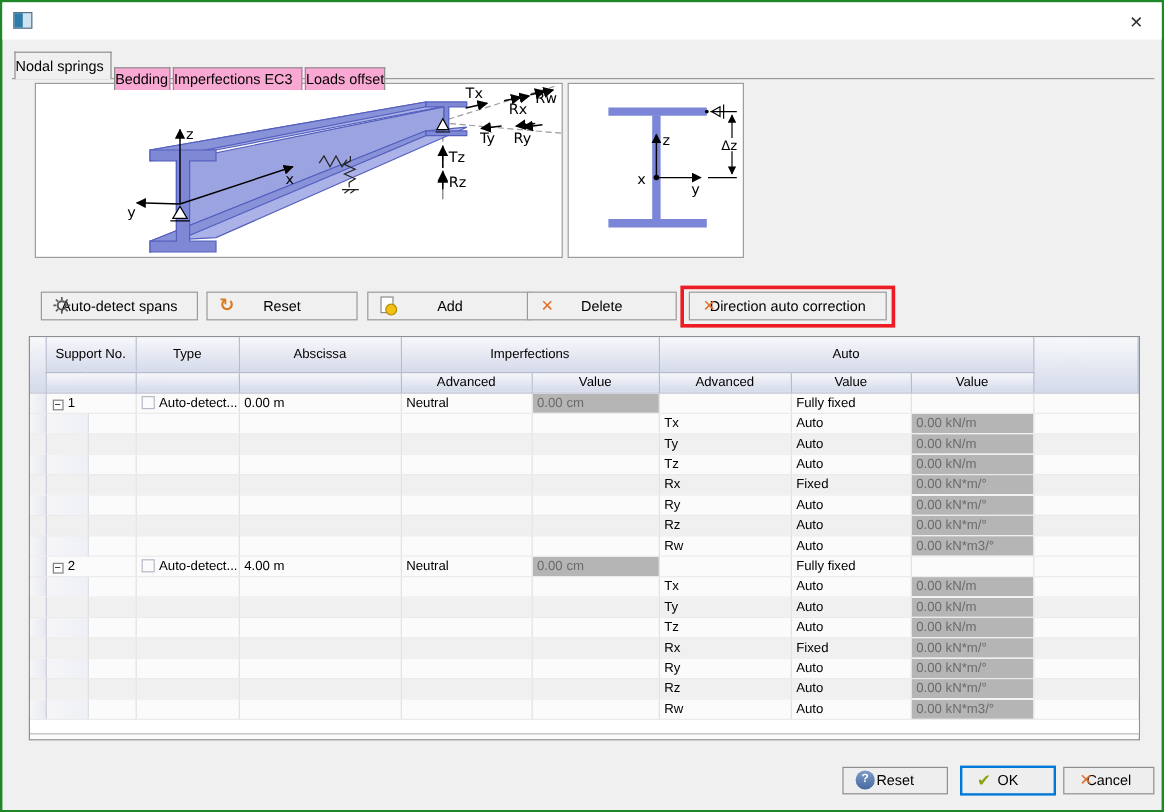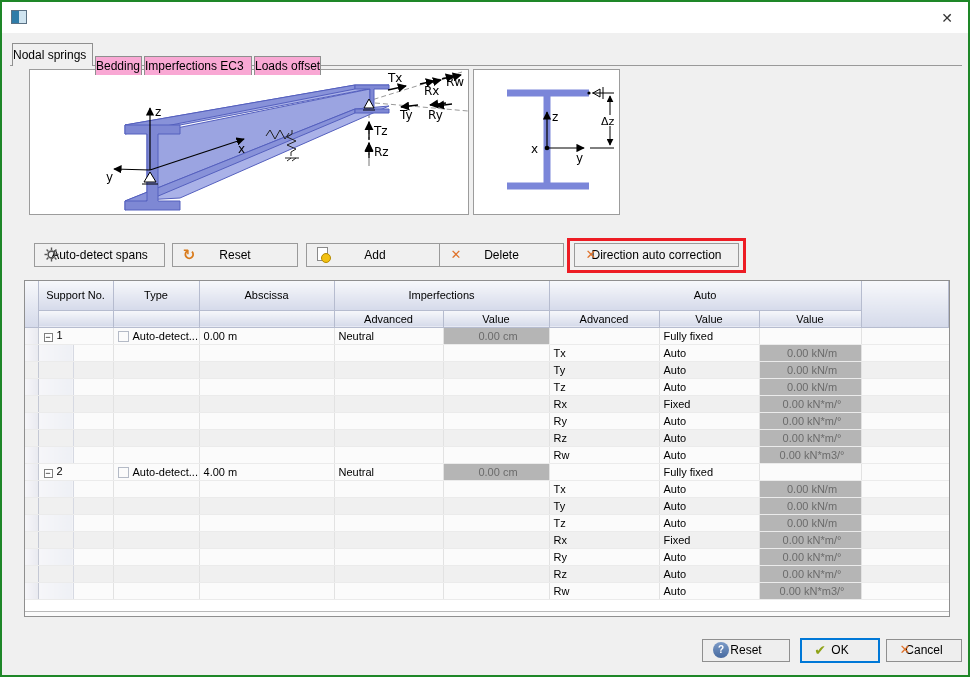--- a/index.html
+++ b/index.html
@@ -48,21 +48,21 @@
   #grid { width:100%; border-collapse:collapse; table-layout:fixed; font-size:11px; }
   #grid th { background:linear-gradient(#f7f8fb,#d5daea); border-right:1px solid #b6bccf; border-bottom:1px solid #b6bccf;
              font-weight:normal; text-align:center; overflow:hidden; white-space:nowrap; }
   #grid tr.h1 th { height:29px; }
   #grid tr.h2 th { height:17px; }
   #grid td { height:17px; border-right:1px solid #e2e2e2; border-bottom:1px solid #ebebeb; overflow:hidden;
              white-space:nowrap; padding:0 0 0 4px; }
   #grid tr.alt td { background:#f0f0f0; }
   #grid td.c-rowind { background:linear-gradient(90deg,#f6f6f9,#e9eaf0); border-right:1px solid #c4c8d4; padding:0; }
   #grid td.c-indent { background:linear-gradient(90deg,#f6f6f9,#eef0f5); border-right:1px solid #d6d9e2; }
-  #grid td.disabled { background:#b5b5b5 !important; color:#6b6b6b;text-align:center; }
+  #grid td.disabled { background:#b5b5b5 !important; color:#6b6b6b; }
   #grid td.c-fill { border-right:none; }
   .expander { display:inline-block; width:9px; height:9px; border:1px solid #808080; background:#fff; margin:0 4px 0 1px;
               font-size:9px; line-height:7px; text-align:center; vertical-align:-1px; }
   .checkbox { display:inline-block; width:11px; height:11px; border:1px solid #b4bac6; background:#fbfbfb; margin-right:4px; vertical-align:-2px; }
   #empty-strip { border-bottom:1px solid #b9b9b9; height:12px; background:#fff; }
 
   
   .ft-btn { position:absolute; top:637px; height:23px; background:#eeeeee; border:1px solid #8f8f8f;
             text-align:center; line-height:21px; cursor:pointer; }
   #btn-help   { left:700px; width:88px; }

